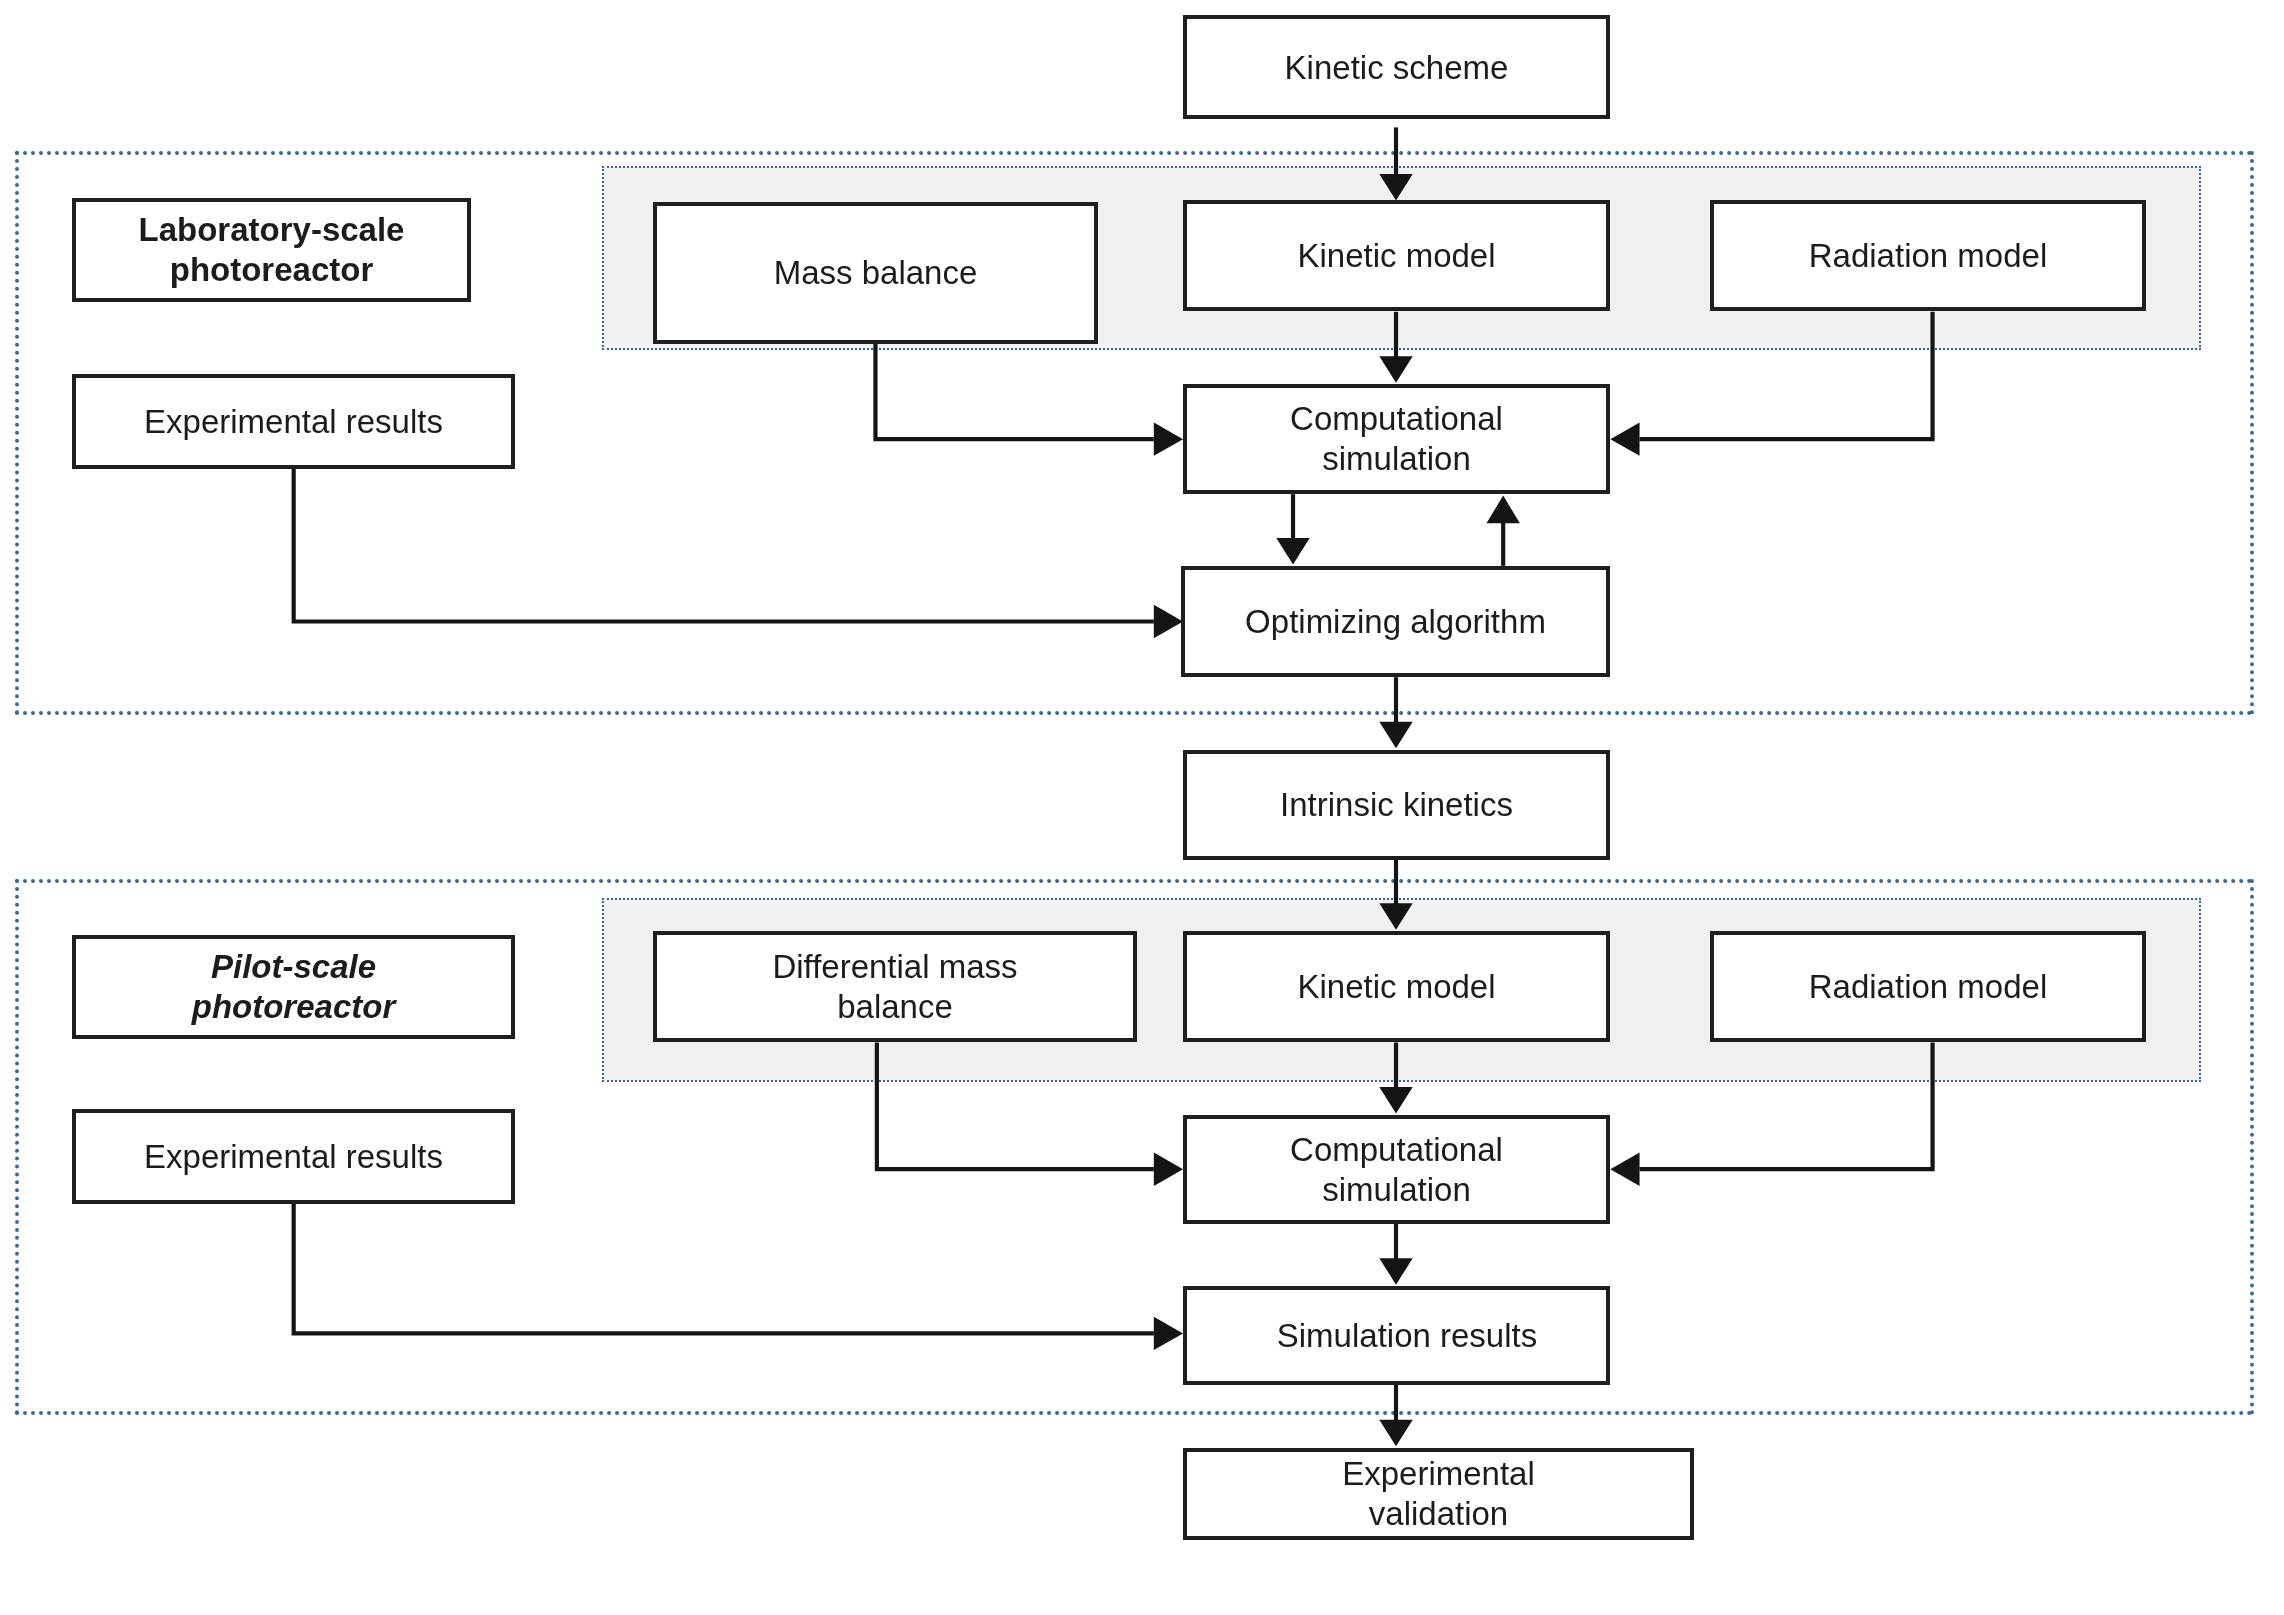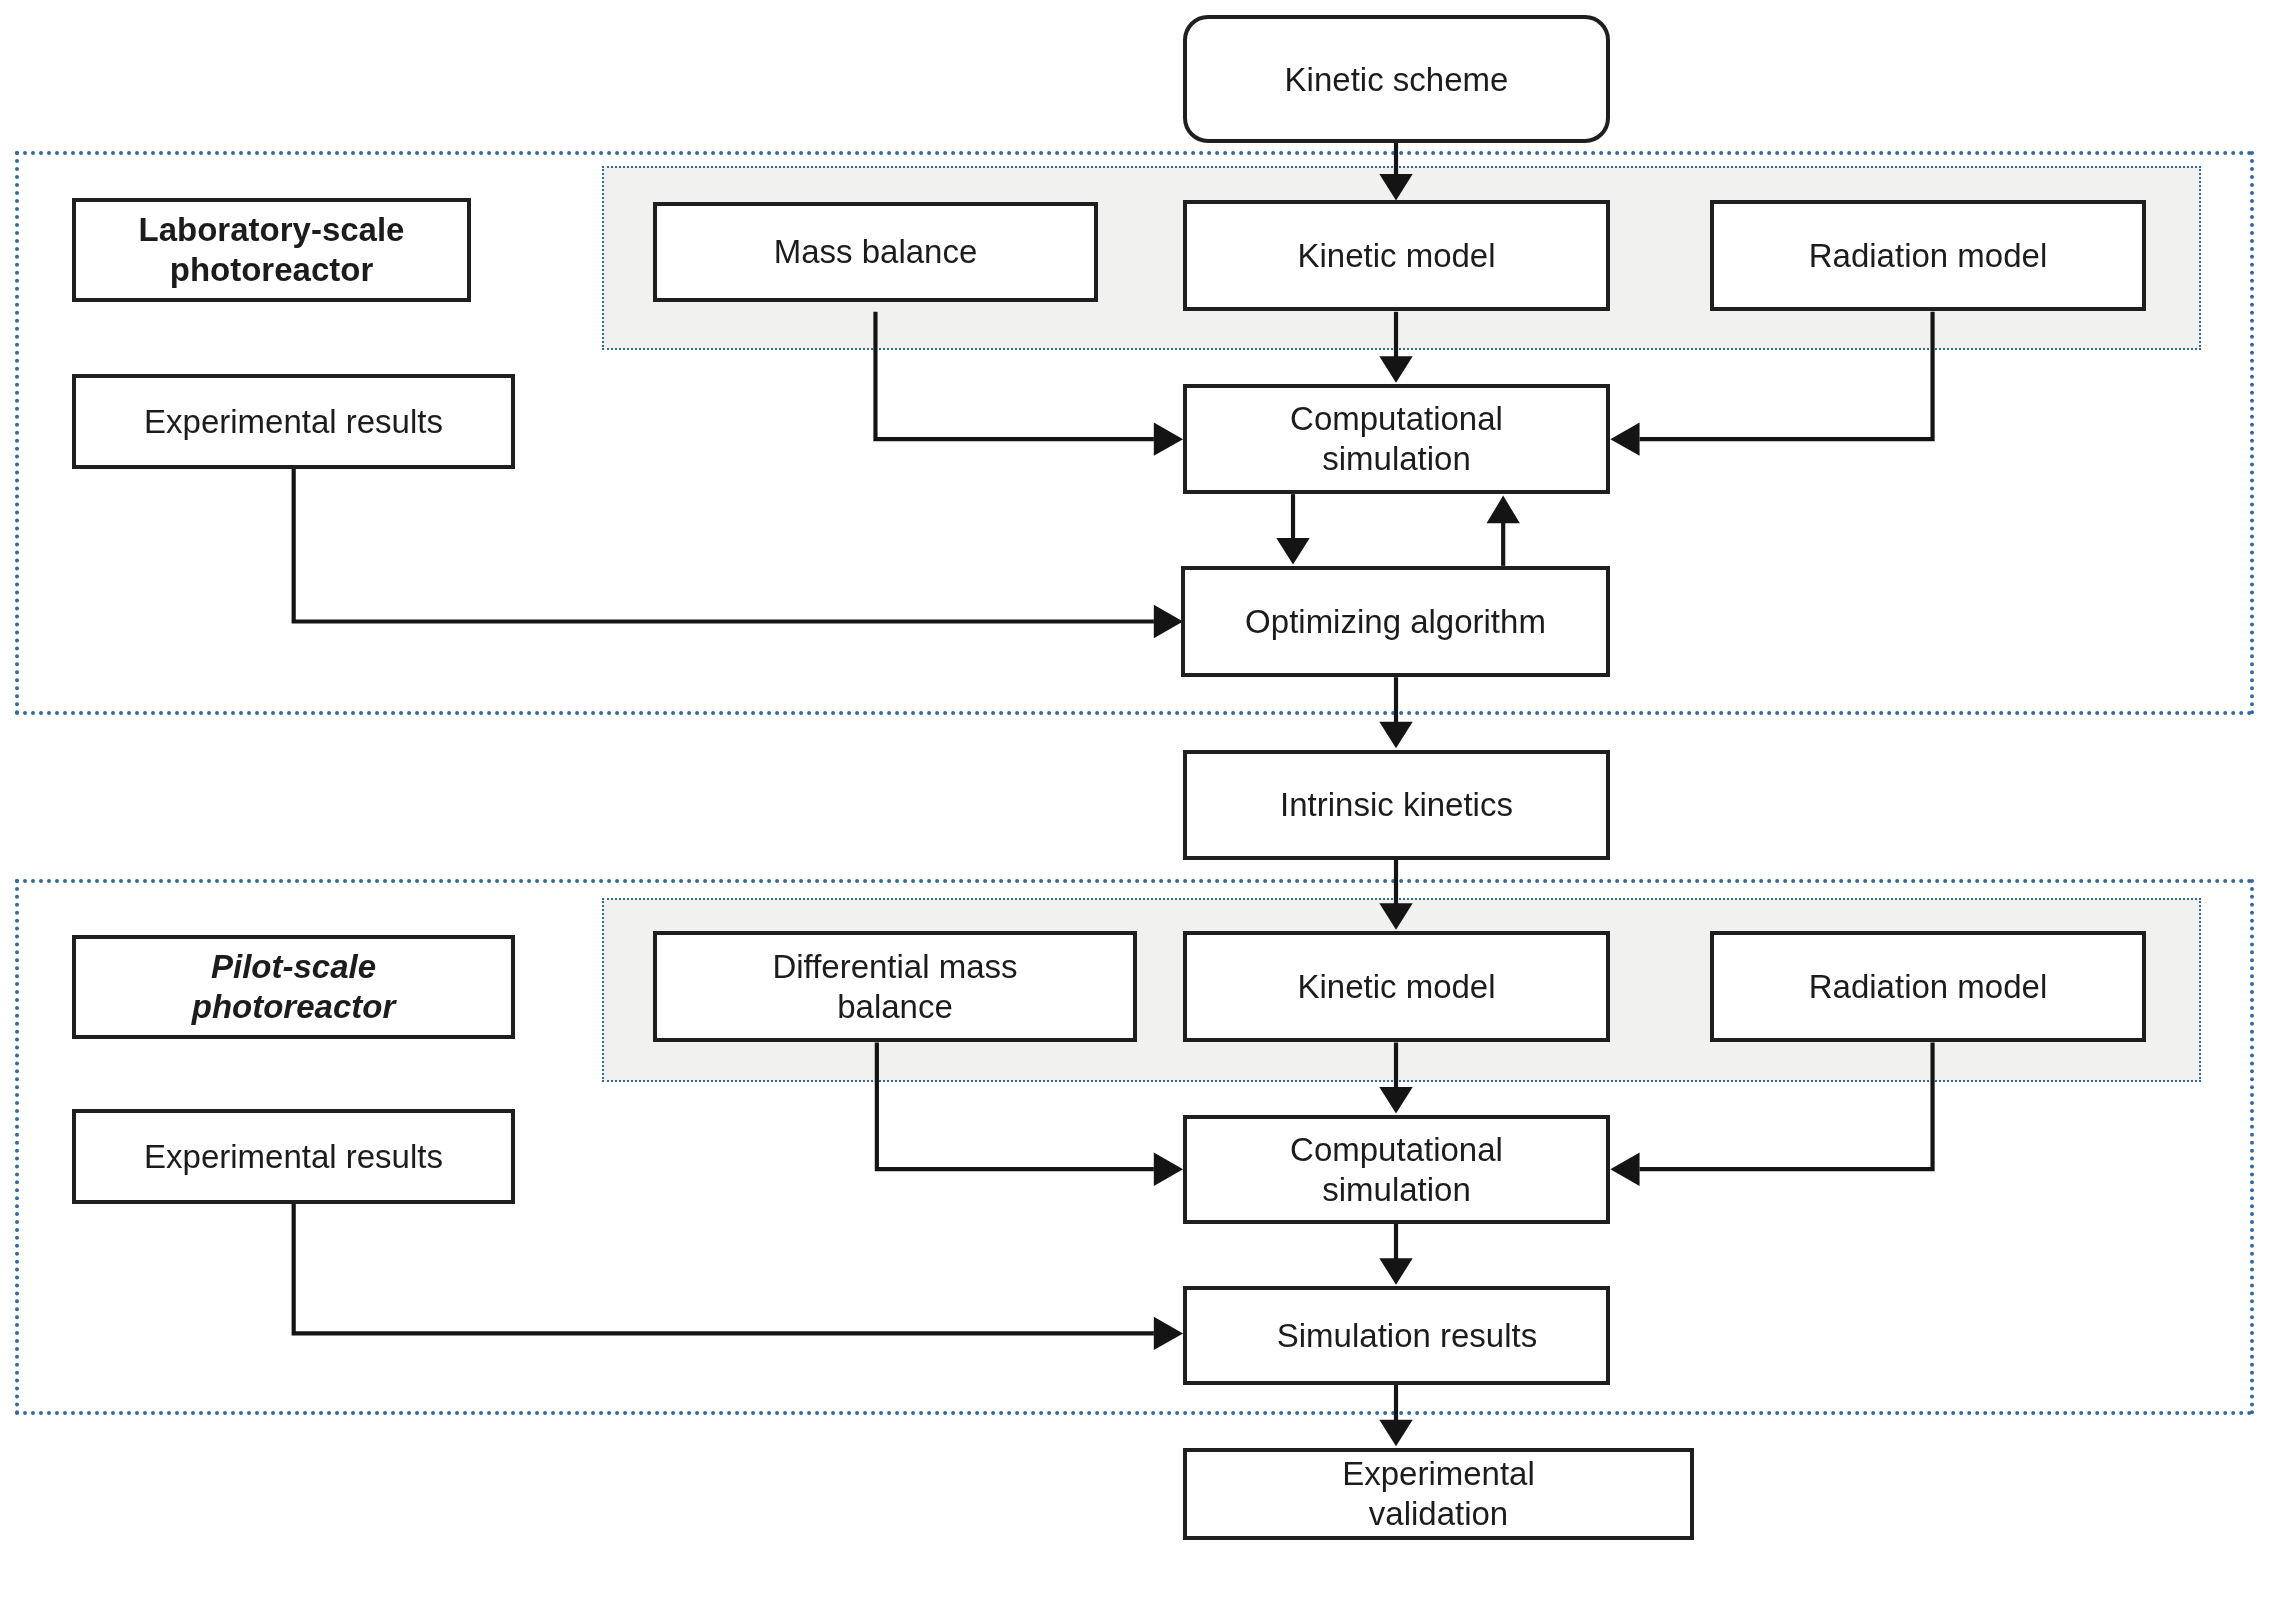--- a/index.html
+++ b/index.html
@@ -109,30 +109,30 @@
     <g>
       <path d="M422 1730 V1916 H1658"></path>
         <polygon points="1658,1892 1658,1940 1700,1916"></polygon>
     </g>
     <g>
       <path d="M2006 1990 V2042"></path>
         <polygon points="1982,2040 2030,2040 2006,2078"></polygon>
     </g>
   </svg>
 
-  <div class="node" style="left:1183px;top:15.3px;width:427px;height:128px;border-radius:25px;">
+  <div class="node" style="left:1183px;top:15.3px;width:427px;height:104px;">
     <span>Kinetic scheme</span>
   </div>
 
   <div class="node bold" style="left:72px;top:198px;width:399px;height:104px;">
     <span>Laboratory-scale
 photoreactor</span>
   </div>
 
-  <div class="node" style="left:653px;top:202px;width:445px;height:100px;">
+  <div class="node" style="left:653px;top:202px;width:445px;height:142px;">
     <span>Mass balance</span>
   </div>
 
   <div class="node" style="left:1183px;top:200px;width:427px;height:111px;">
     <span>Kinetic model</span>
   </div>
 
   <div class="node" style="left:1710px;top:200px;width:436px;height:111px;">
     <span>Radiation model</span>
   </div>

